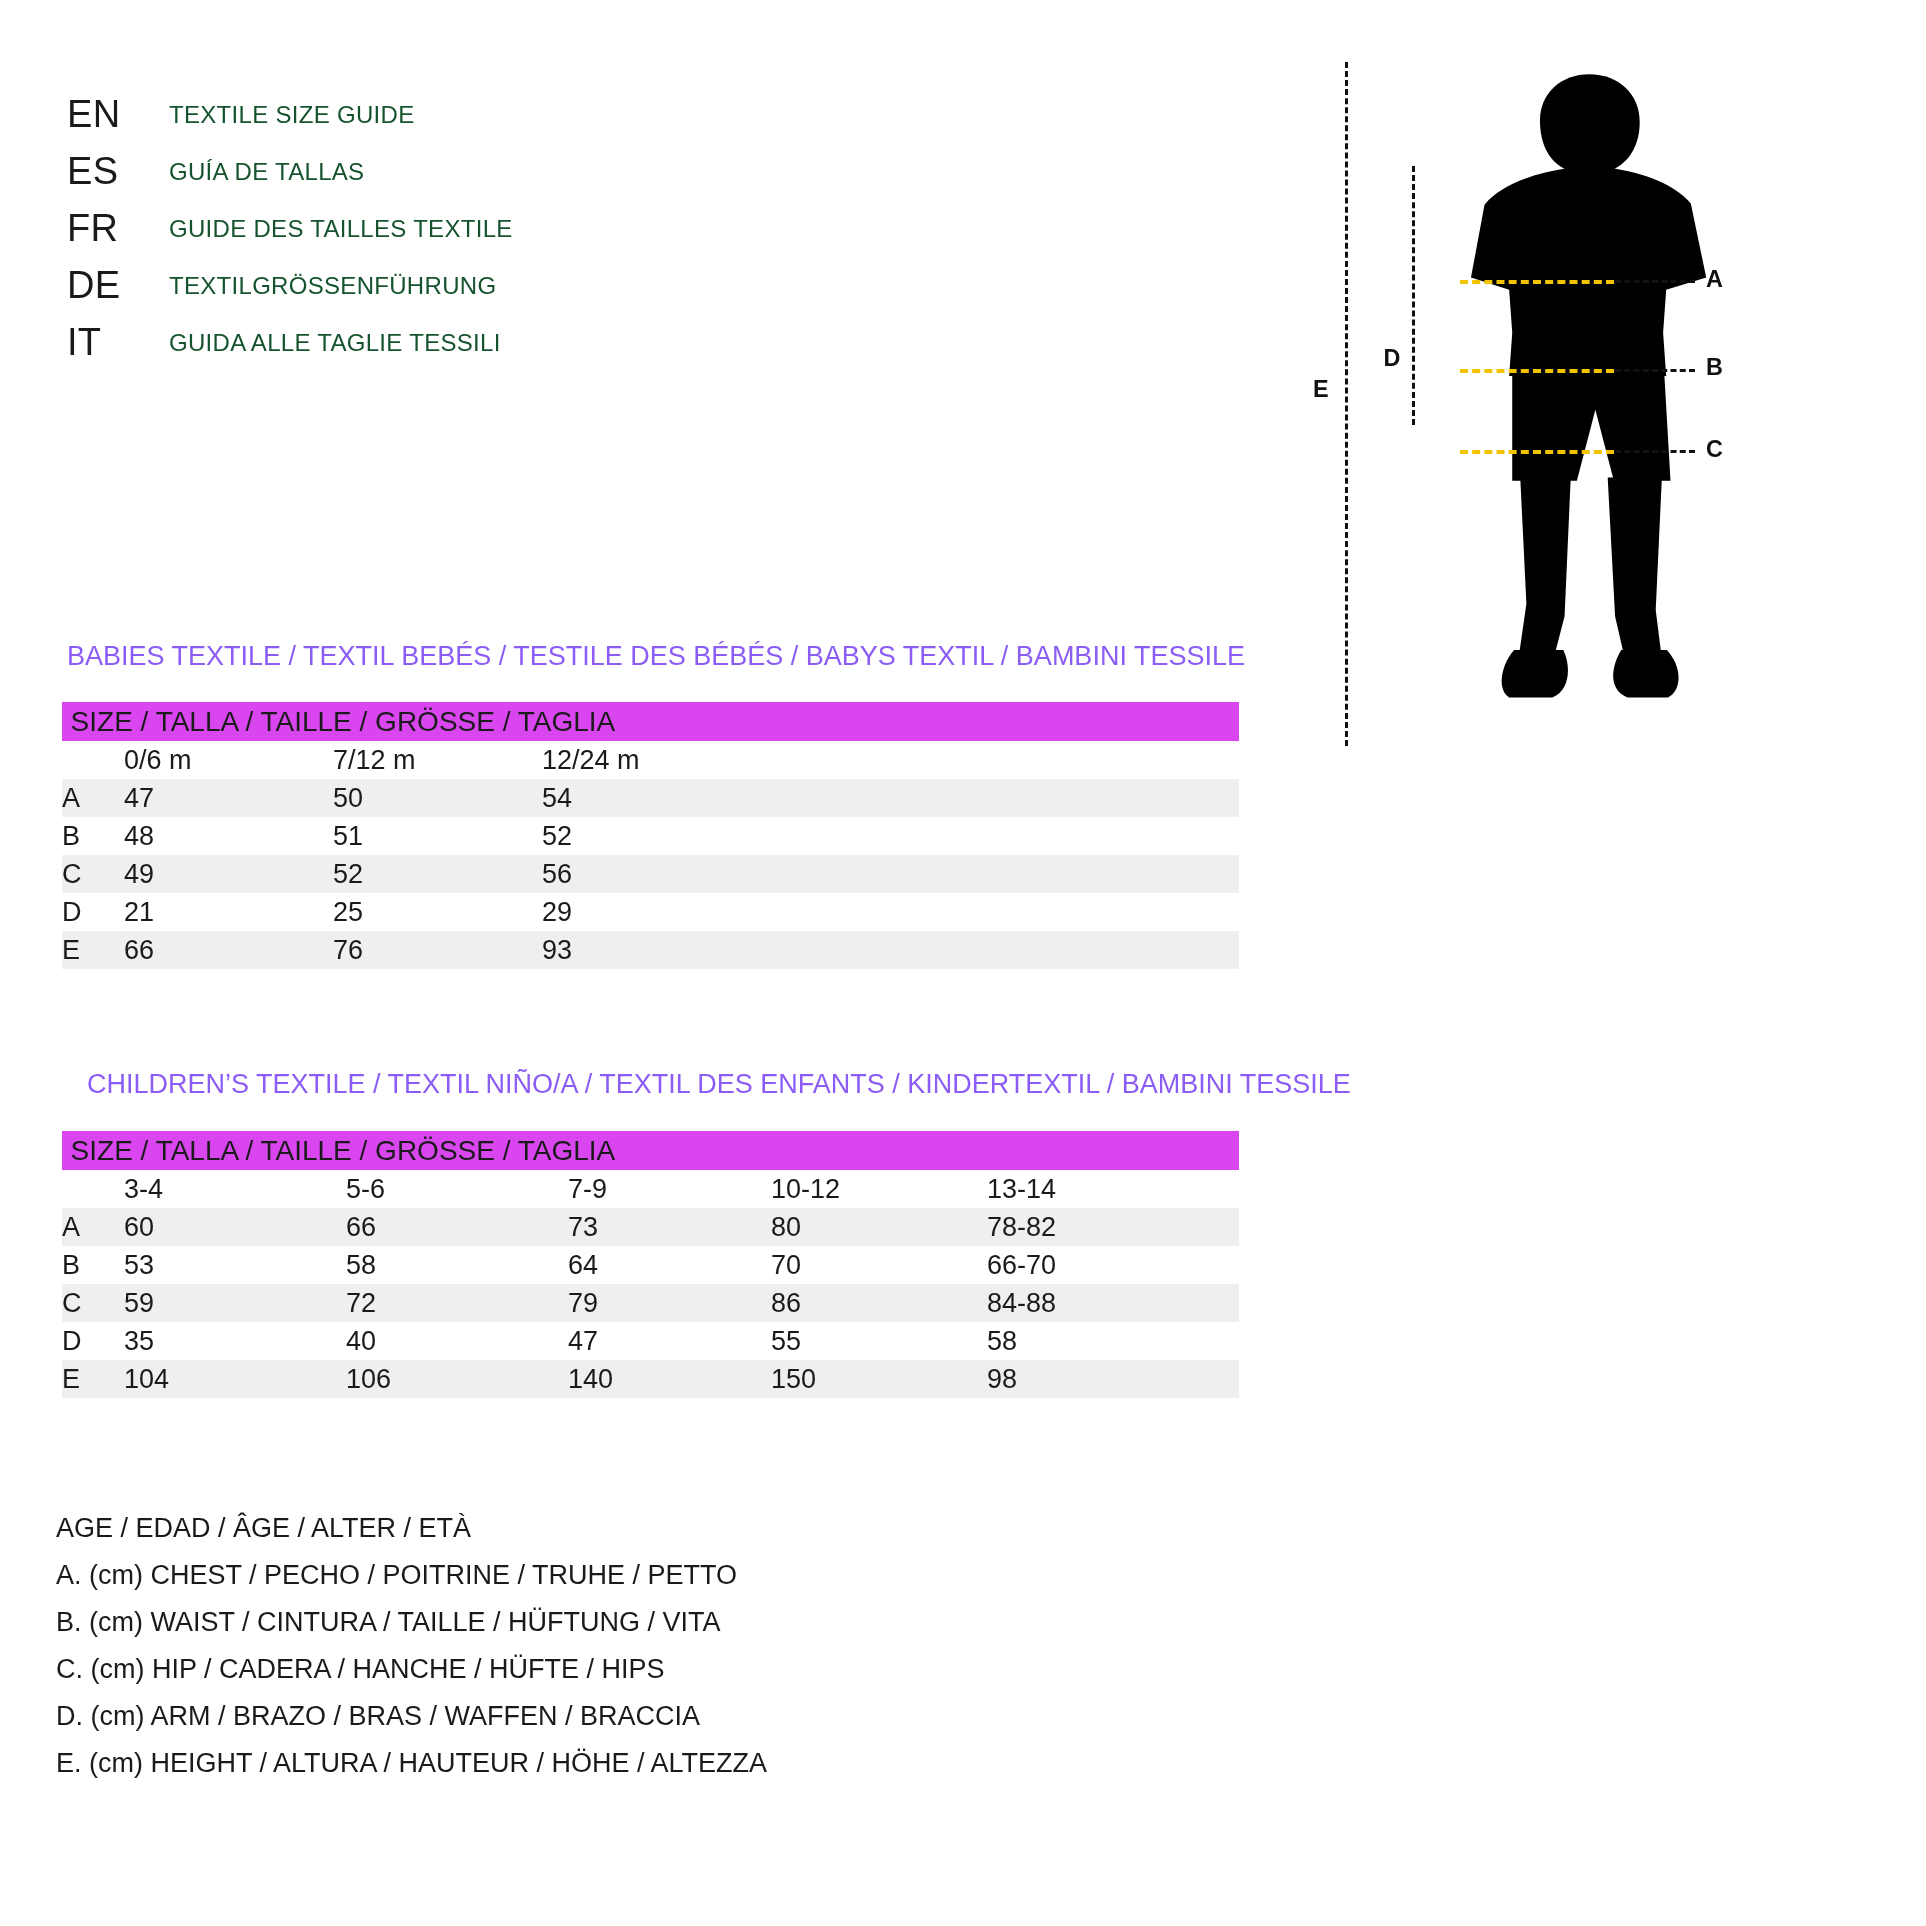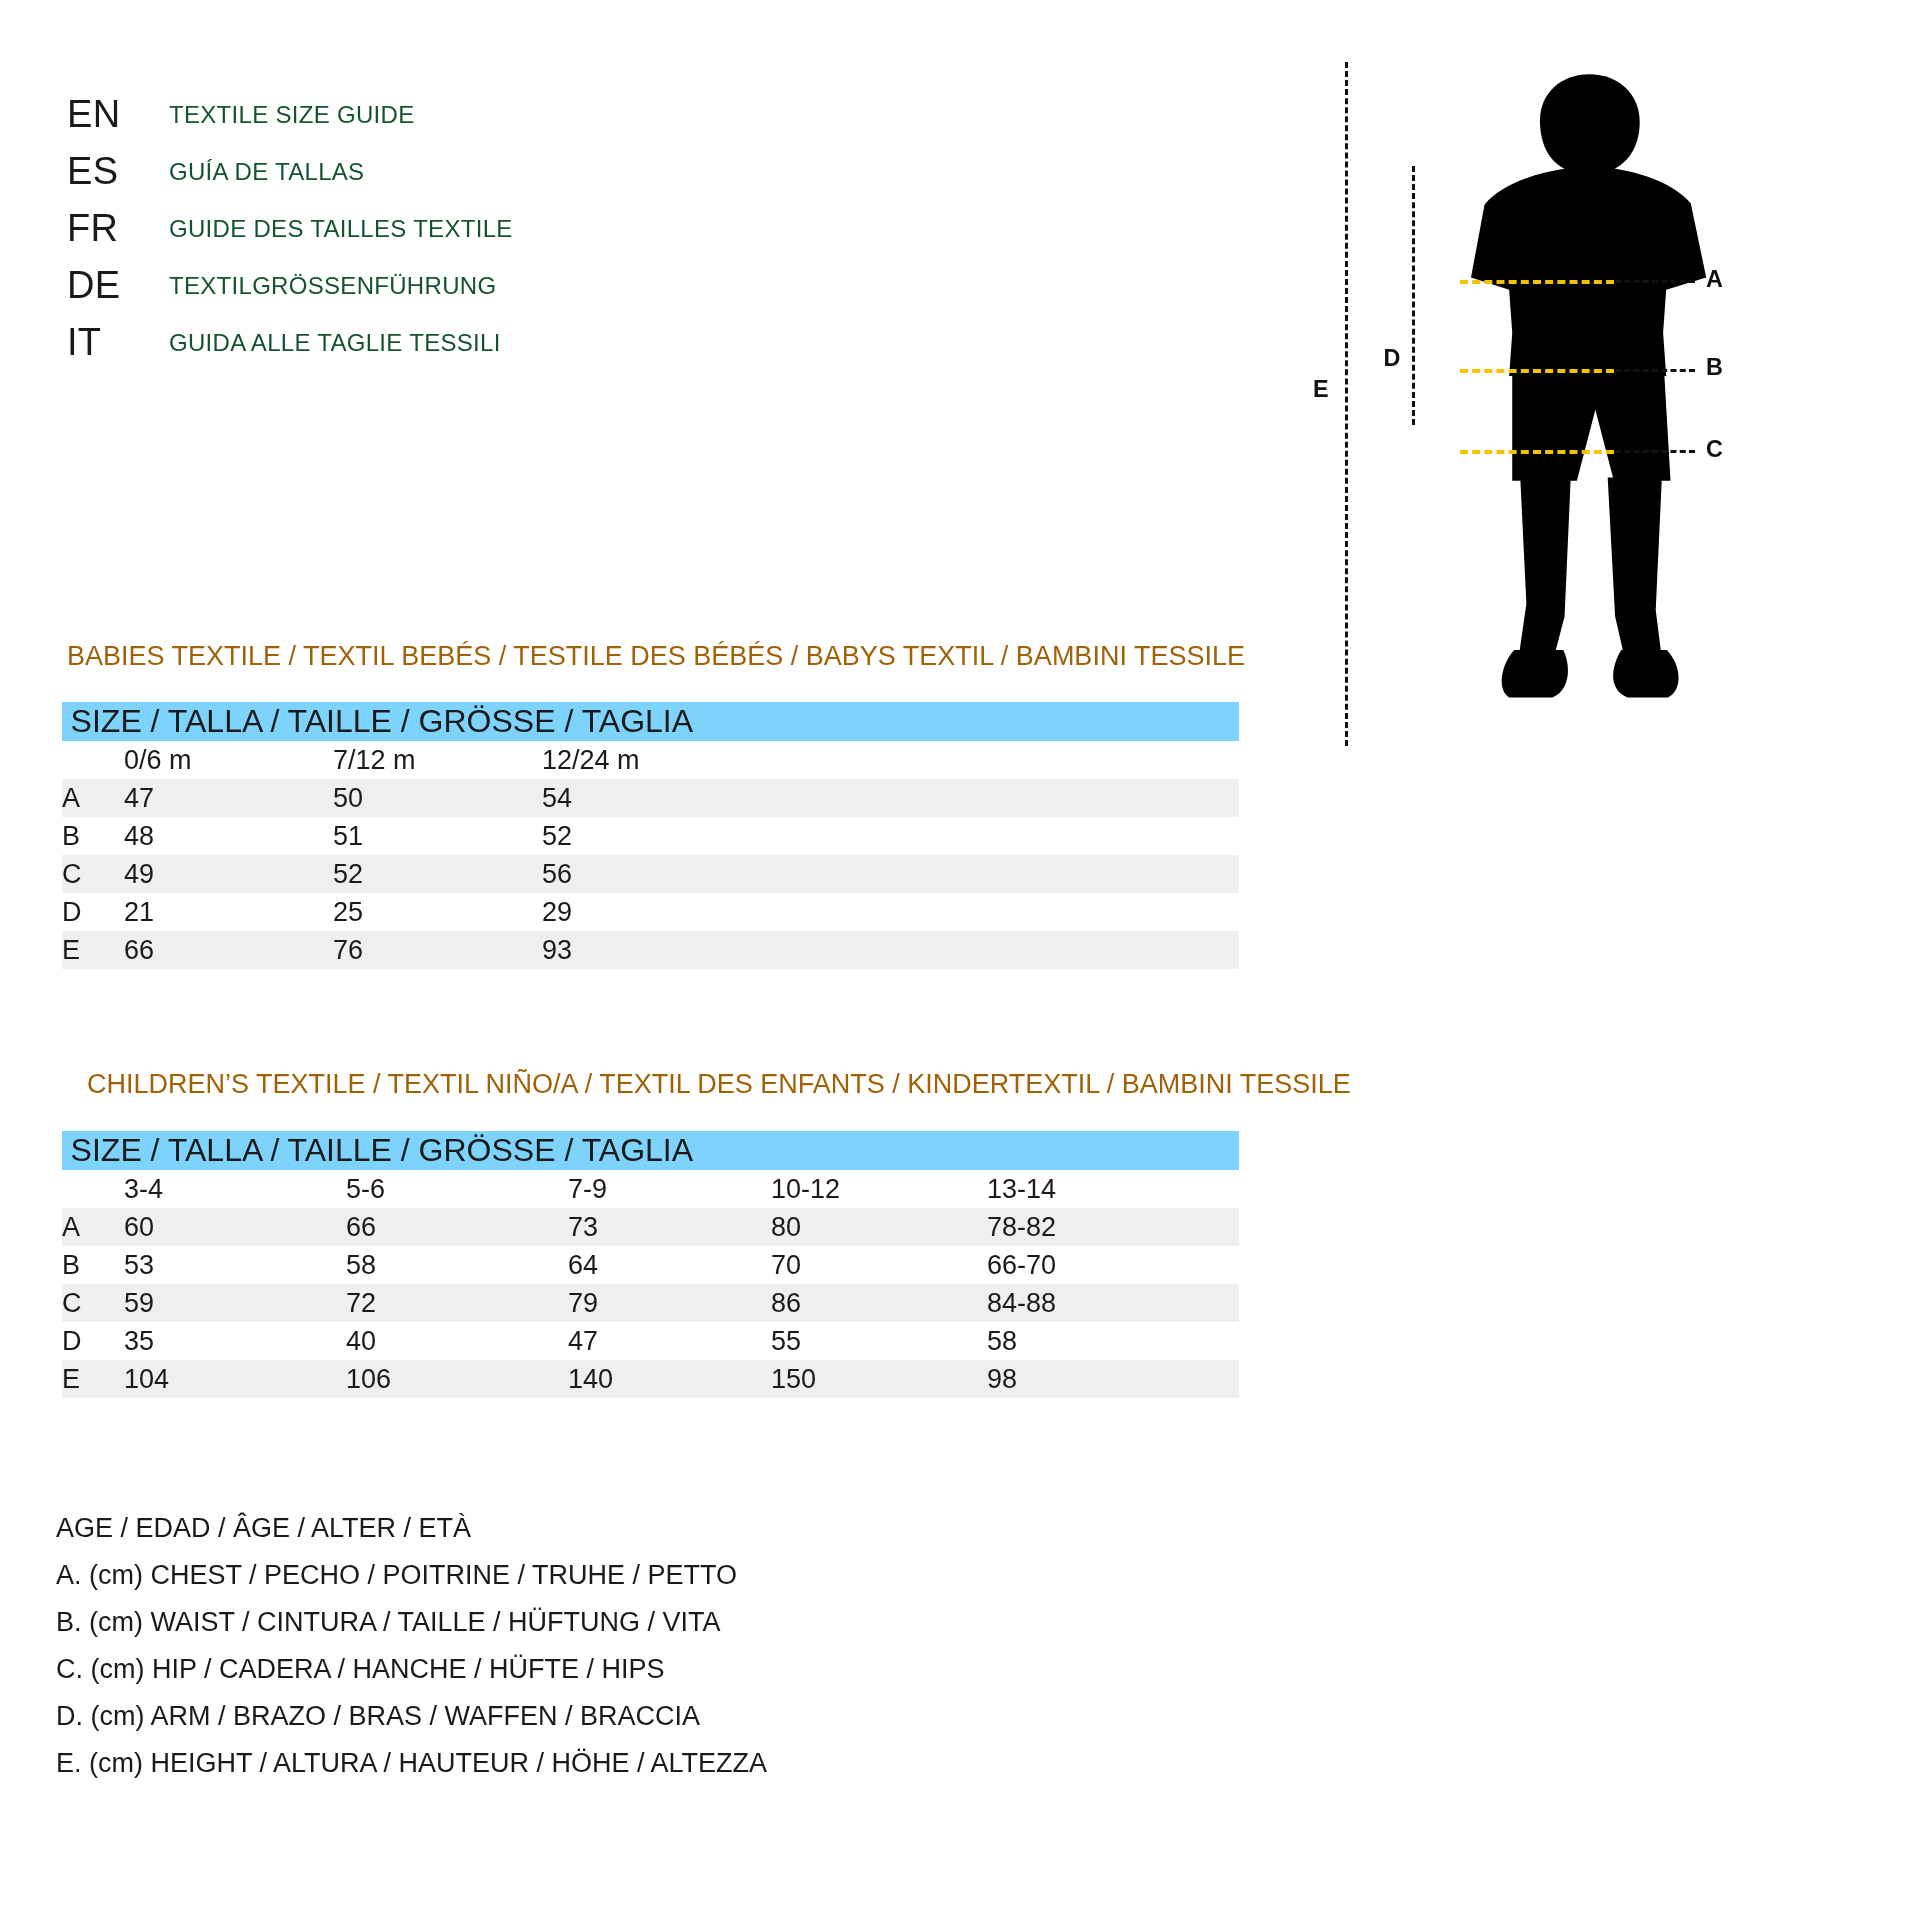--- a/index.html
+++ b/index.html
@@ -73,40 +73,40 @@
     position: absolute;
     font-size: 23.4px;
     font-weight: bold;
     color: #111;
   }
 
   
   .section-caption {
     position: absolute;
     font-size: 27px;
-    color: #a16207;
+    color: #8b5cf6;
     white-space: nowrap;
   }
 
   
   table.size-table {
     position: absolute;
     border-collapse: collapse;
     font-size: 27px;
     color: #1a1a1a;
   }
   table.size-table td, table.size-table th {
     padding: 0;
     font-weight: normal;
     text-align: left;
   }
   tr.header-row td {
-    background: #7dd3fc;
+    background: #d946ef;
     height: 39px;
-    font-size: 32px;
+    font-size: 28px;
     padding-left: 8.6px;
   }
   tr.cols-row td {
     background: #ffffff;
     height: 38px;
   }
   tr.zebra td {
     background: #efefef;
   }
   tr.plain td {

